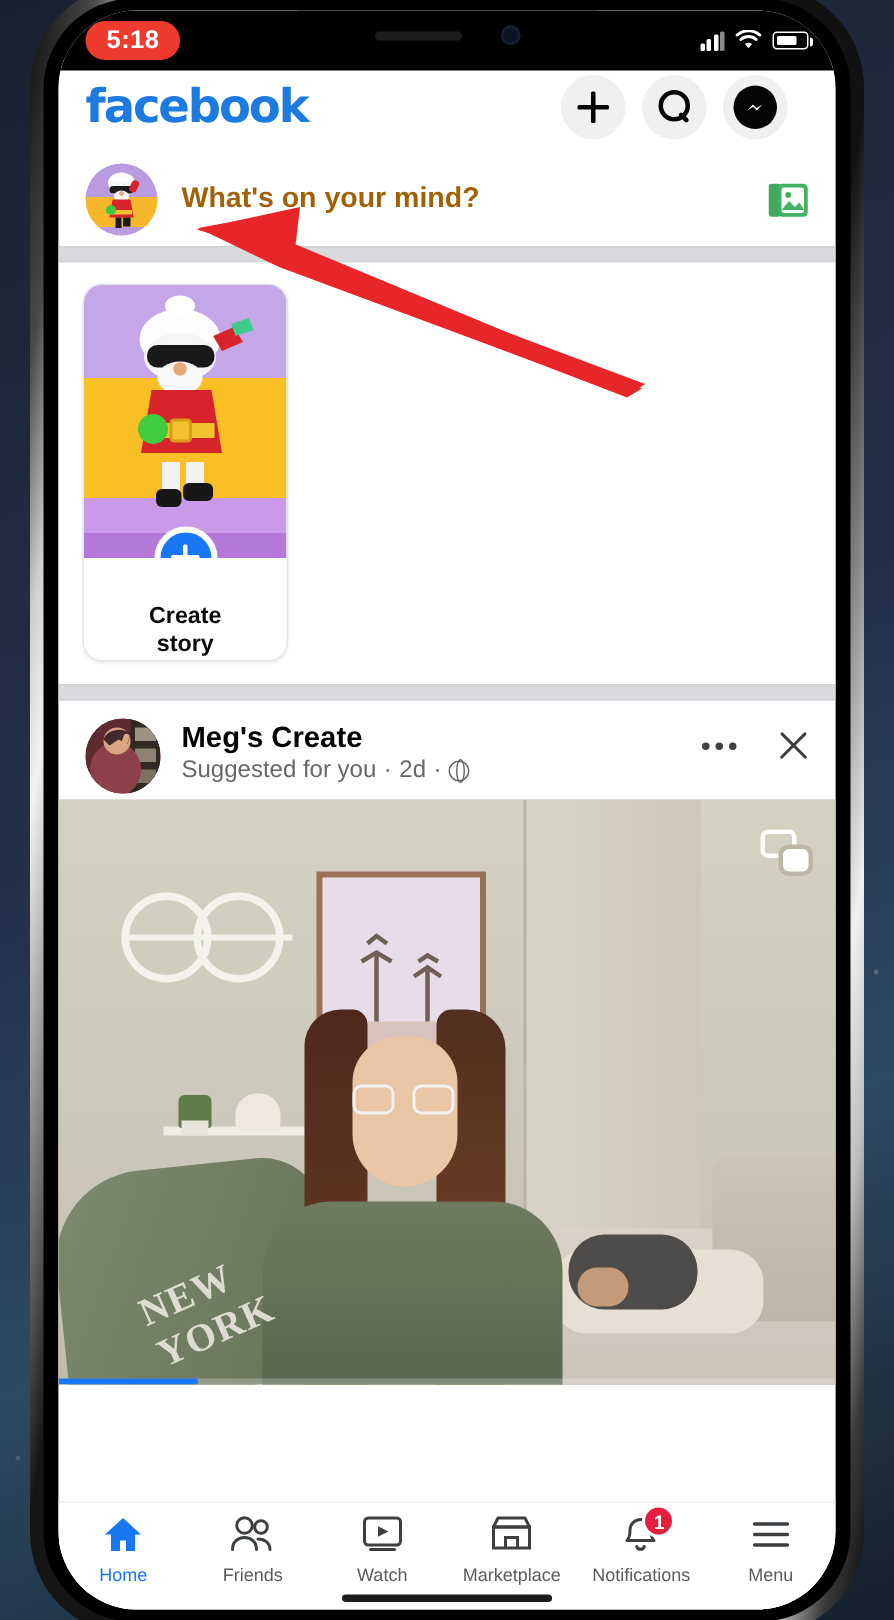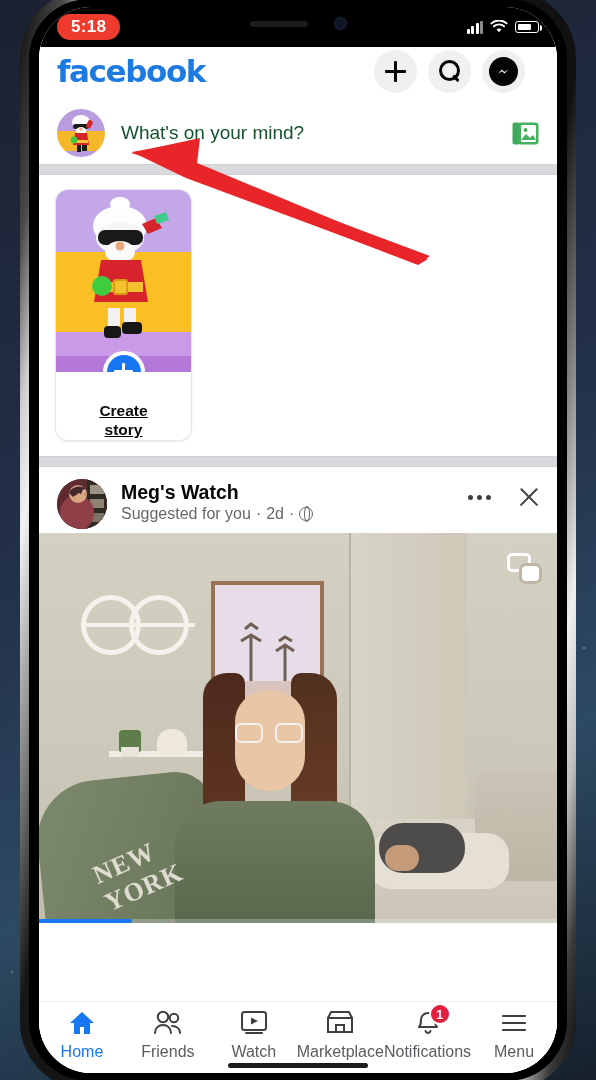--- a/index.html
+++ b/index.html
@@ -92,31 +92,31 @@
   .search-ico::before{ content:""; position:absolute; left:0; top:0; width:15px; height:15px; border:3px solid #050505; border-radius:50%;}
   .search-ico::after{ content:""; position:absolute; left:14px; top:14px; width:8px; height:3px; background:#050505; border-radius:2px; transform:rotate(45deg); transform-origin:left center;}
   .msgr-ico{ width:29px; height:29px; border-radius:50%; background:#050505; display:flex; align-items:center; justify-content:center;}
 
   
   .composer{ height:62px; display:flex; align-items:center; padding:0 18px; gap:16px;}
   .avatar-santa{
     width:48px; height:48px; border-radius:50%; flex:none; position:relative; overflow:hidden;
     background:linear-gradient(#b99be0 0 46%, #f6b82a 46% 88%, #b99be0 88% 100%);
   }
-  .composer-text{ flex:1; font-size:19px; color:#14532d; }
+  .composer-text{ flex:1; font-size:19px; color:#a16207;font-weight:bold; }
   .gallery-ico{ width:27px; height:25px; position:relative; flex:none;}
 
   .band{ height:11px; background:#d8dade; border-top:1px solid #cfd1d5; border-bottom:1px solid #cfd1d5;}
 
   
   .stories{ padding:15px 0 16px 17px; background:#fff;}
   .story-card{
     width:135px; height:250px; border-radius:12px; background:#fff;
     box-shadow:0 0 0 1px #e4e6eb, 0 1px 3px rgba(0,0,0,.14);
-    overflow:hidden; position:relative;text-decoration:underline;
+    overflow:hidden; position:relative;
   }
   .story-img{
     height:182px; position:relative;
     background:linear-gradient(#c4a7e8 0 34%, #f9bf24 34% 78%, #c99ae8 78% 91%, #b479d8 91% 100%);
     overflow:hidden;
   }
   .story-plus{
     position:absolute; left:50%; transform:translateX(-50%); bottom:-21px;
     width:42px; height:42px; border-radius:50%; background:#1877f2;
     border:4px solid #fff; display:flex; align-items:center; justify-content:center; z-index:3;
@@ -182,21 +182,21 @@
   .pip-ico i{ position:absolute; right:0; bottom:0; width:17px; height:15px; background:#fff; border-radius:4px; box-shadow:0 0 0 3px #bdb6a6;}
   .v-progress{ position:absolute; left:0; bottom:0; height:4px; width:100%; background:rgba(255,255,255,.25);}
   .v-progress i{ display:block; height:4px; background:#1877f2; border-radius:0 2px 2px 0;}
 
   
   .bottom-nav{
     position:absolute; left:0; bottom:0; width:518px; height:72px; background:#fff;
     display:flex; align-items:flex-start; padding-top:6px; border-top:1px solid #eceef0;
   }
   .nav-item{ flex:1; display:flex; flex-direction:column; align-items:center; gap:5px;}
-  .nav-label{ font-size:16px; color:#5a5c60;}
+  .nav-label{ font-size:12px; color:#5a5c60;}
   .nav-label.active{ color:#1877f2;}
   .nav-ico{ height:30px; display:flex; align-items:center; justify-content:center; position:relative;}
   .badge{
     position:absolute; right:-10px; top:-5px; min-width:22px; height:22px; border-radius:11px;
     background:#e41e3f; color:#fff; font-size:13px; font-weight:700;
     display:flex; align-items:center; justify-content:center; border:2px solid #fff; padding:0 4px;
   }
   .home-indicator{ position:absolute; left:50%; transform:translateX(-50%); bottom:5px; width:140px; height:5px; border-radius:3px; background:#1c1c1e;}
 
   
@@ -332,21 +332,21 @@
                   <rect x="33" y="6" width="14" height="9" fill="#9d9284"></rect>
                   <rect x="33" y="20" width="14" height="9" fill="#8d8274"></rect>
                   <rect x="33" y="34" width="14" height="9" fill="#7d7264"></rect>
                   <ellipse cx="20" cy="34" rx="17" ry="18" fill="#8e3f47"></ellipse>
                   <ellipse cx="21" cy="15" rx="9" ry="9" fill="#d9a583"></ellipse>
                   <path d="M12 14c2-7 14-9 18-3l-2 6-6-3-6 4z" fill="#45282b"></path>
                   <rect x="24" y="10" width="4" height="12" rx="2" fill="#d9a583" transform="rotate(20 26 16)"></rect>
                 </svg>
               </div>
               <div class="post-meta">
-                <div class="page-name">Meg's Watch</div>
+                <div class="page-name">Meg's Create</div>
                 <div class="post-sub">
                   <span>Suggested for you</span>
                   <span>·</span>
                   <span>2d</span>
                   <span>·</span>
                   <span class="globe"></span>
                 </div>
               </div>
               <div class="post-actions">
                 <span class="dots">

